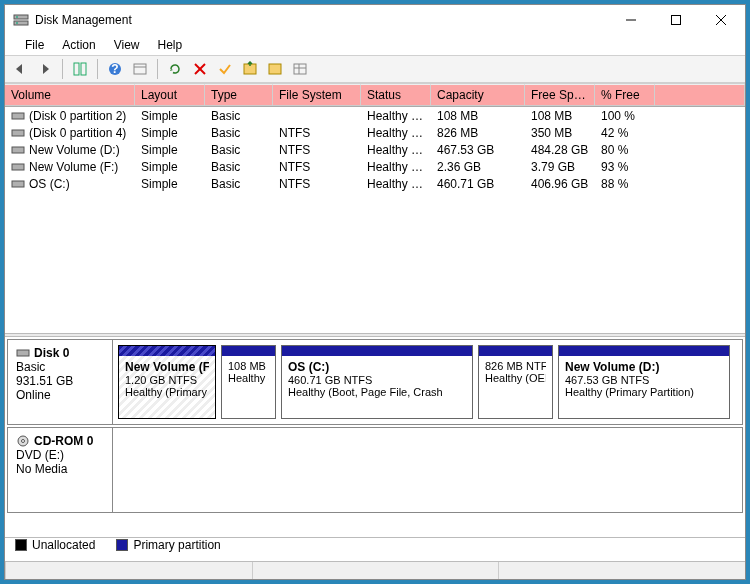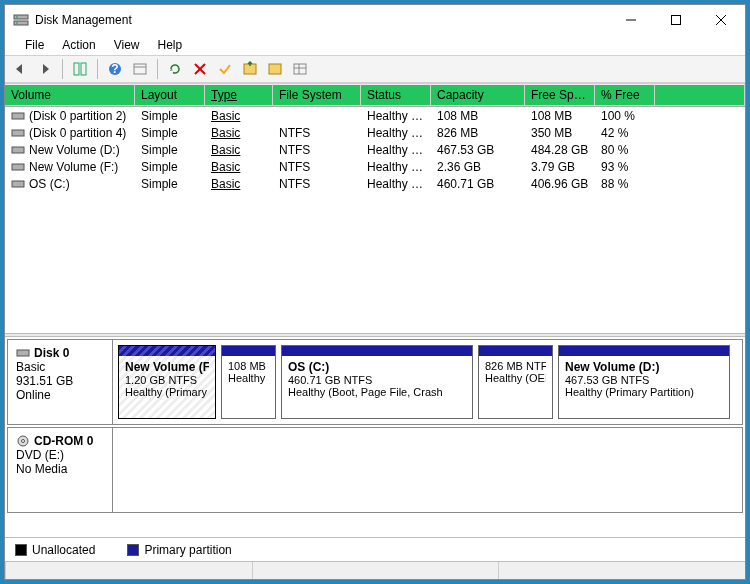--- a/index.html
+++ b/index.html
@@ -11,41 +11,41 @@
     .win-controls { display: flex; }
     .win-btn { width: 45px; height: 29px; display: flex; align-items: center; justify-content: center; cursor: pointer; }
     .menubar { height: 20px; display: flex; align-items: center; padding: 0 12px; gap: 2px; }
     .menu-item { padding: 2px 8px; cursor: pointer; }
     .toolbar { height: 28px; display: flex; align-items: center; gap: 3px; padding: 2px 4px; border-top: 1px solid #d0d0d0; border-bottom: 1px solid #d0d0d0; background: #f4f4f4; }
     .tb-btn { width: 22px; height: 22px; display: flex; align-items: center; justify-content: center; cursor: pointer; border: 1px solid transparent; }
     .tb-sep { width: 1px; height: 20px; background: #bbb; margin: 0 3px; }
     .client { flex: 1; display: flex; flex-direction: column; border-top: 1px solid #d0d0d0; overflow: hidden; }
     .list-view { background: #fff; flex: 1; overflow: hidden; }
     .list-header { display: flex; background: #fff; border-bottom: 1px solid #aaa; }
-    .list-header .th { padding: 3px 6px; border-right: 1px solid #d0d0d0; background: #22c55e; border-top: 1px solid #eee; border-bottom: 1px solid #ccc; cursor: pointer; white-space: nowrap; overflow: hidden; text-overflow: ellipsis; }
-    .c0 { width: 130px; } .c1 { width: 70px; } .c2 { width: 68px; text-decoration: underline; } .c3 { width: 88px; }
+    .list-header .th { padding: 3px 6px; border-right: 1px solid #d0d0d0; background: #fca5a5; border-top: 1px solid #eee; border-bottom: 1px solid #ccc; cursor: pointer; white-space: nowrap; overflow: hidden; text-overflow: ellipsis; }
+    .c0 { width: 130px; } .c1 { width: 70px; } .c2 { width: 68px; } .c3 { width: 88px; }
     .c4 { width: 70px; } .c5 { width: 94px; } .c6 { width: 70px; } .c7 { width: 60px; } .cf { flex: 1; }
     .list-body .tr { display: flex; padding: 0; height: 17px; align-items: center; }
     .list-body .td { padding: 1px 6px; white-space: nowrap; overflow: hidden; text-overflow: ellipsis; }
     .td.c0 { display: flex; align-items: center; gap: 4px; }
     .vol-icon { width: 14px; display: inline-flex; }
     .splitter { height: 4px; background: #eaeaea; border-top: 1px solid #bbb; border-bottom: 1px solid #bbb; cursor: ns-resize; }
     .graphical { background: #fff; display: flex; flex-direction: column; gap: 2px; padding: 2px; height: 200px; }
     .disk-row { display: flex; height: 86px; border: 1px solid #888; }
     .disk-label { width: 105px; padding: 6px 8px; border-right: 1px solid #888; background: #fff; }
     .disk-label .dn { font-weight: bold; display: flex; align-items: center; gap: 4px; }
     .disk-parts { flex: 1; display: flex; gap: 5px; padding: 5px; }
     .part { flex: 0 0 auto; border: 1px solid #666; display: flex; flex-direction: column; }
     .part-top { height: 10px; background: #1a1a9f; }
     .part-body { padding: 4px 6px; flex: 1; overflow: hidden; }
     .part-body .pn { font-weight: bold; white-space: nowrap; overflow: hidden; }
     .part-body .pl { font-size: 11px; white-space: nowrap; overflow: hidden; }
     .part.sel { border: 1px solid #000; background: repeating-linear-gradient(-45deg,#fff,#fff 3px,#eee 3px,#eee 6px);}
     .part.sel .part-top { background: repeating-linear-gradient(-45deg,#1a1a9f,#1a1a9f 3px,#4747c7 3px,#4747c7 6px);}
-    .legend { height: 24px; border-top: 1px solid #bbb; display: flex; align-items: center; gap: 32px; padding: 0 10px; background: #fff; }
+    .legend { height: 24px; border-top: 1px solid #bbb; display: flex; align-items: flex-start; gap: 21px; padding: 0 10px; background: #fff; }
     .legend-item { display: flex; align-items: center; gap: 5px; }
     .sw { width: 12px; height: 12px; border: 1px solid #555; }
     .sw.black { background: #000; }
     .sw.blue { background: #1a1a9f; }
     .statusbar { height: 18px; border-top: 1px solid #bbb; background: #f0f0f0; display: flex; }
     .statusbar .cell { flex: 1; border-left: 1px solid #ccc; }
     svg { display: block; }
   </style>
 </head>
 <body>

